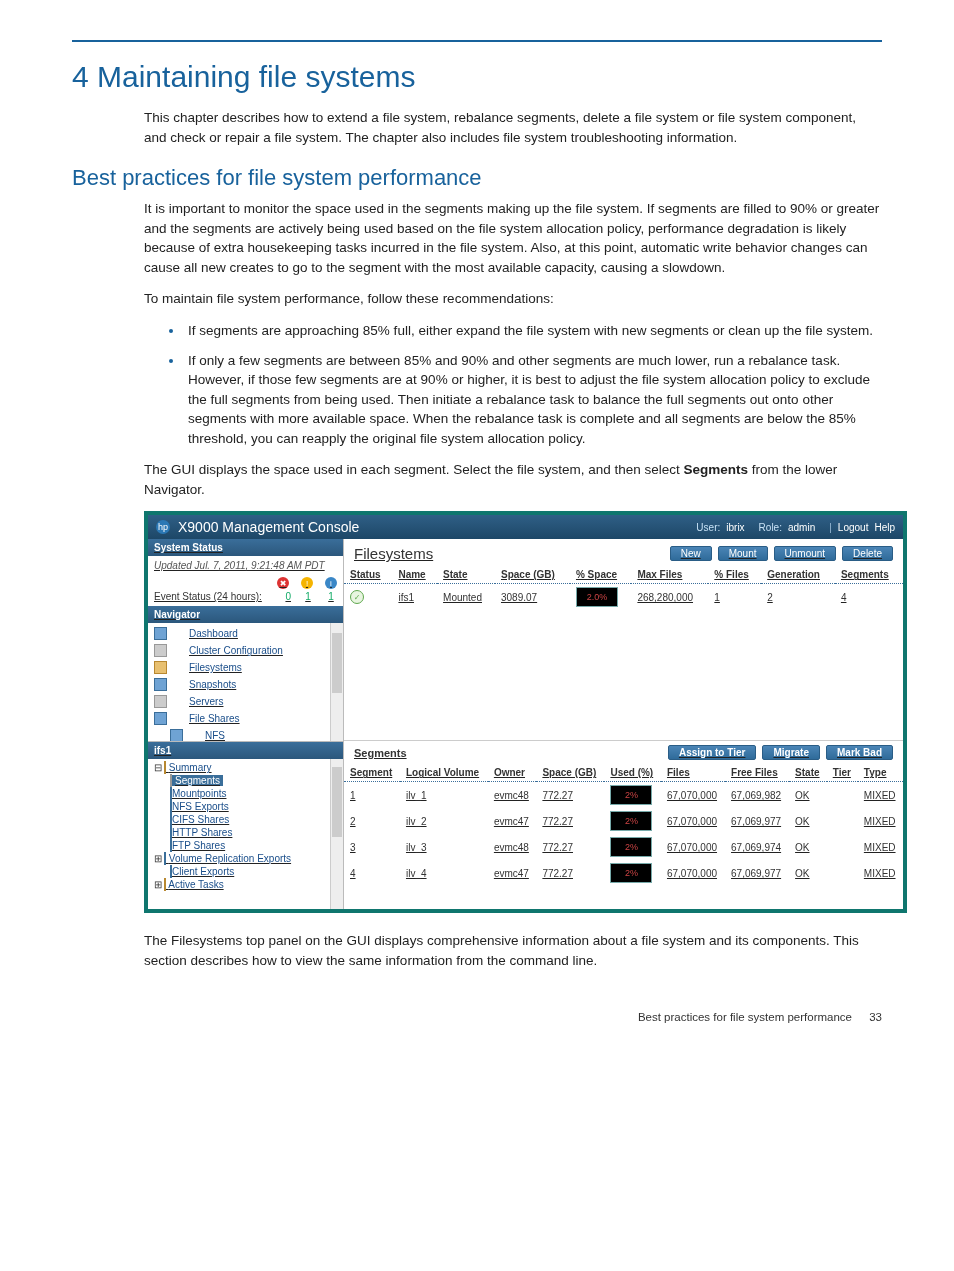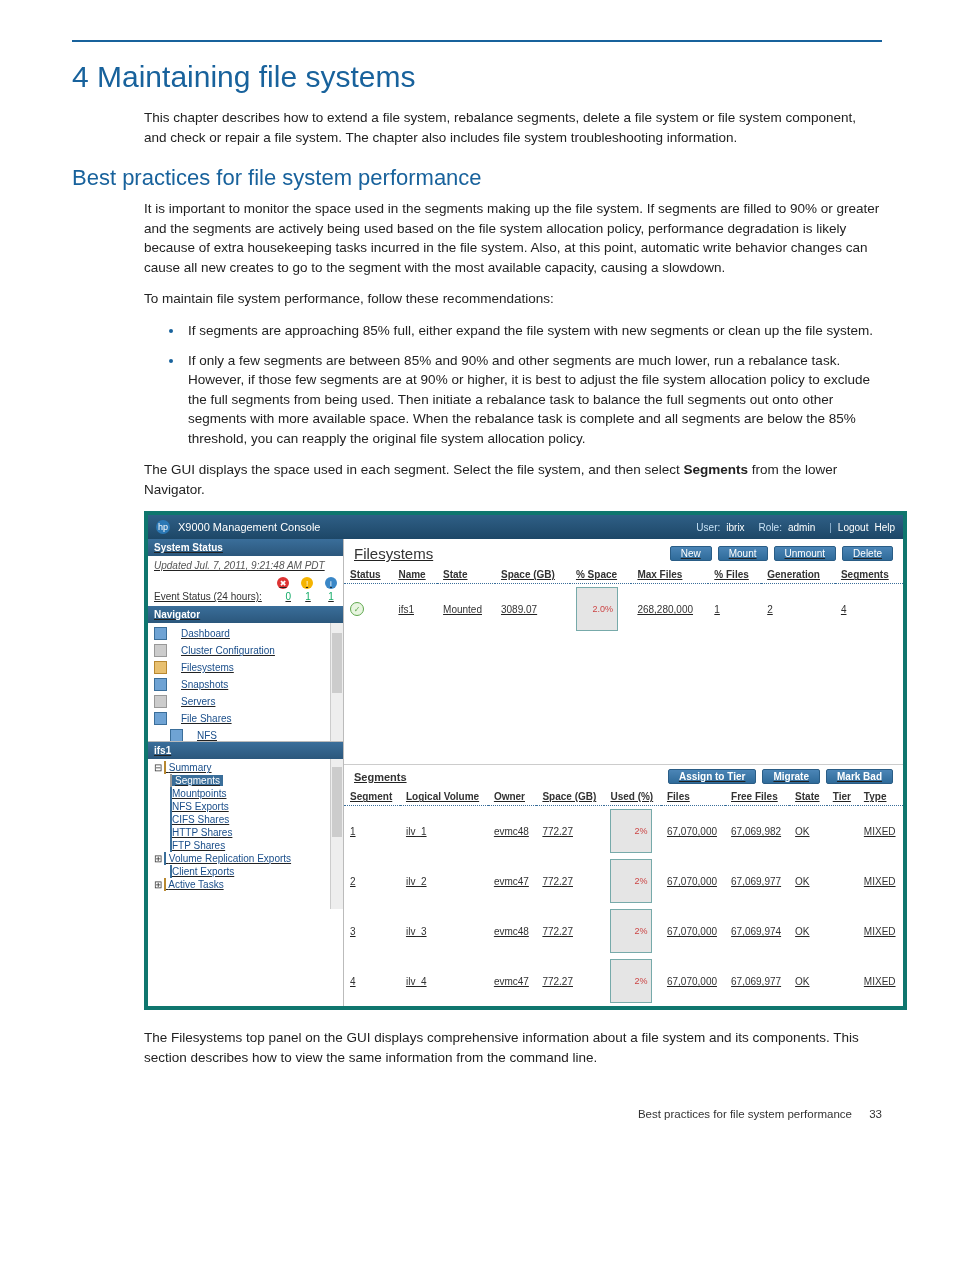--- a/index.html
+++ b/index.html
@@ -66,21 +66,21 @@
     display: flex;
     align-items: center;
     padding: 3px 8px;
     height: 18px;
   }
   .gui-logo {
     width: 14px; height: 14px; background: #2b78b5; border-radius: 50%;
     margin-right: 8px; display:flex; align-items:center; justify-content:center;
     font-size:9px; color:#fff;
   }
-  .gui-header-title { flex:1; font-size:11px; }
+  .gui-header-title { flex:1; font-size:14px; }
   .gui-header-right { font-size:10px; display:flex; gap:6px; align-items:center;}
   .gui-header-right .lbl { color:#c7e1f5; }
   .gui-header-right .val { color:#fff; margin-right:8px;}
   .gui-header-right .link { color:#fff; cursor:pointer;}
   .gui-body { display:flex;text-decoration:underline; }
   .gui-left { width:195px; border-right:1px solid #bbb; background:#fff;}
   .gui-right { flex:1; }
 
   .panel-title {
     background: linear-gradient(#3a6e9a,#2b577c);
@@ -89,21 +89,21 @@
   .subpanel { padding:4px 6px; font-size:10px; color:#333;}
   .updated { font-style: italic; color:#555; margin-bottom:6px;}
   .event-row { display:flex; align-items:center; gap:11px; font-size:10px;}
   .event-label { flex:1; color:#333;}
   .ico { width:12px;height:12px;border-radius:50%;display:inline-flex;align-items:center;justify-content:center;font-size:8px;color:#fff;}
   .ico-red{background:#d33;}
   .ico-yel{background:#f5b400;}
   .ico-blue{background:#3a87c7;}
 
   .nav-list { list-style:none; margin:0; padding:2px 0;}
-  .nav-list li { padding:2px 6px; color:#1a4e8a; cursor:pointer; display:flex; align-items:center; gap:14px;}
+  .nav-list li { padding:2px 6px; color:#1a4e8a; cursor:pointer; display:flex; align-items:center; gap:22px;}
   .nav-list li.indent { padding-left:22px;}
   .nav-scroll { position:relative;}
   .nav-scroll .scrollbar { position:absolute; right:0; top:0; bottom:0; width:12px; background:#eee; border-left:1px solid #ccc;}
   .nav-scroll .scrollbar .thumb{position:absolute;left:1px;right:1px;background:#ccc;}
   .nav-item-ico { width:11px;height:11px;background:#e8c070;border:1px solid #b88830;flex:none;}
   .nav-item-ico.blue{background:#6fa3d4;border-color:#3a6e9a;}
   .nav-item-ico.gray{background:#ccc;border-color:#999;}
 
   .lower-nav { border-top:1px solid #bbb;}
   .lower-title {
@@ -124,21 +124,21 @@
   .btn {
     background:linear-gradient(#4b85b6,#2f6b9a);
     color:#fff; border:1px solid #2a5d86; padding:1px 10px; font-size:10px;
     cursor:pointer; border-radius:2px;
   }
   .btn + .btn { margin-left:6px;}
   .tbl { width:100%; border-collapse:collapse; font-size:10px;}
   .tbl th { text-align:left; padding:3px 6px; border-bottom:1px dotted #3a6e9a; color:#333; font-weight:bold; background:#fff;}
   .tbl td { padding:3px 6px; color:#333;}
   .status-ok{width:12px;height:12px;border-radius:50%;background:#e8f5e0;border:1px solid #5fa84e;display:inline-flex;align-items:center;justify-content:center;color:#5fa84e;font-size:8px;}
-  .pct-box { display:inline-block; border:1px solid #7aa; padding:16px 4px; font-size:9px; color:#c44; min-width:32px; text-align:right; background:#e5e5e5;}
+  .pct-box { display:inline-block; border:1px solid #7aa; padding:4px 4px; font-size:9px; color:#c44; min-width:32px; text-align:center; background:#000000;}
   .segments-area { border-top:1px solid #ccc; margin-top:130px;}
 
   .footer {
     font-size: 11.5px;
     color: #333;
     text-align: right;
     margin-top: 40px;
   }
   .footer .t { margin-right:14px;}
 </style>

